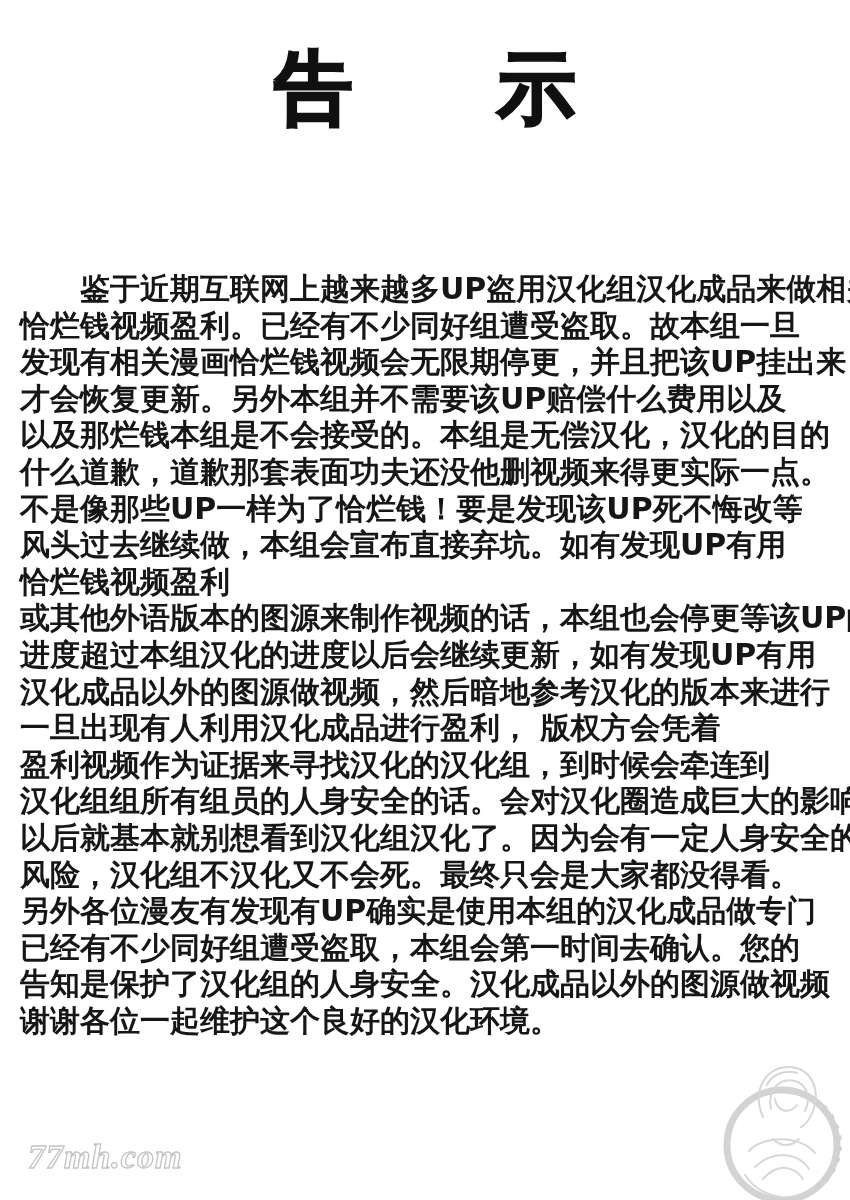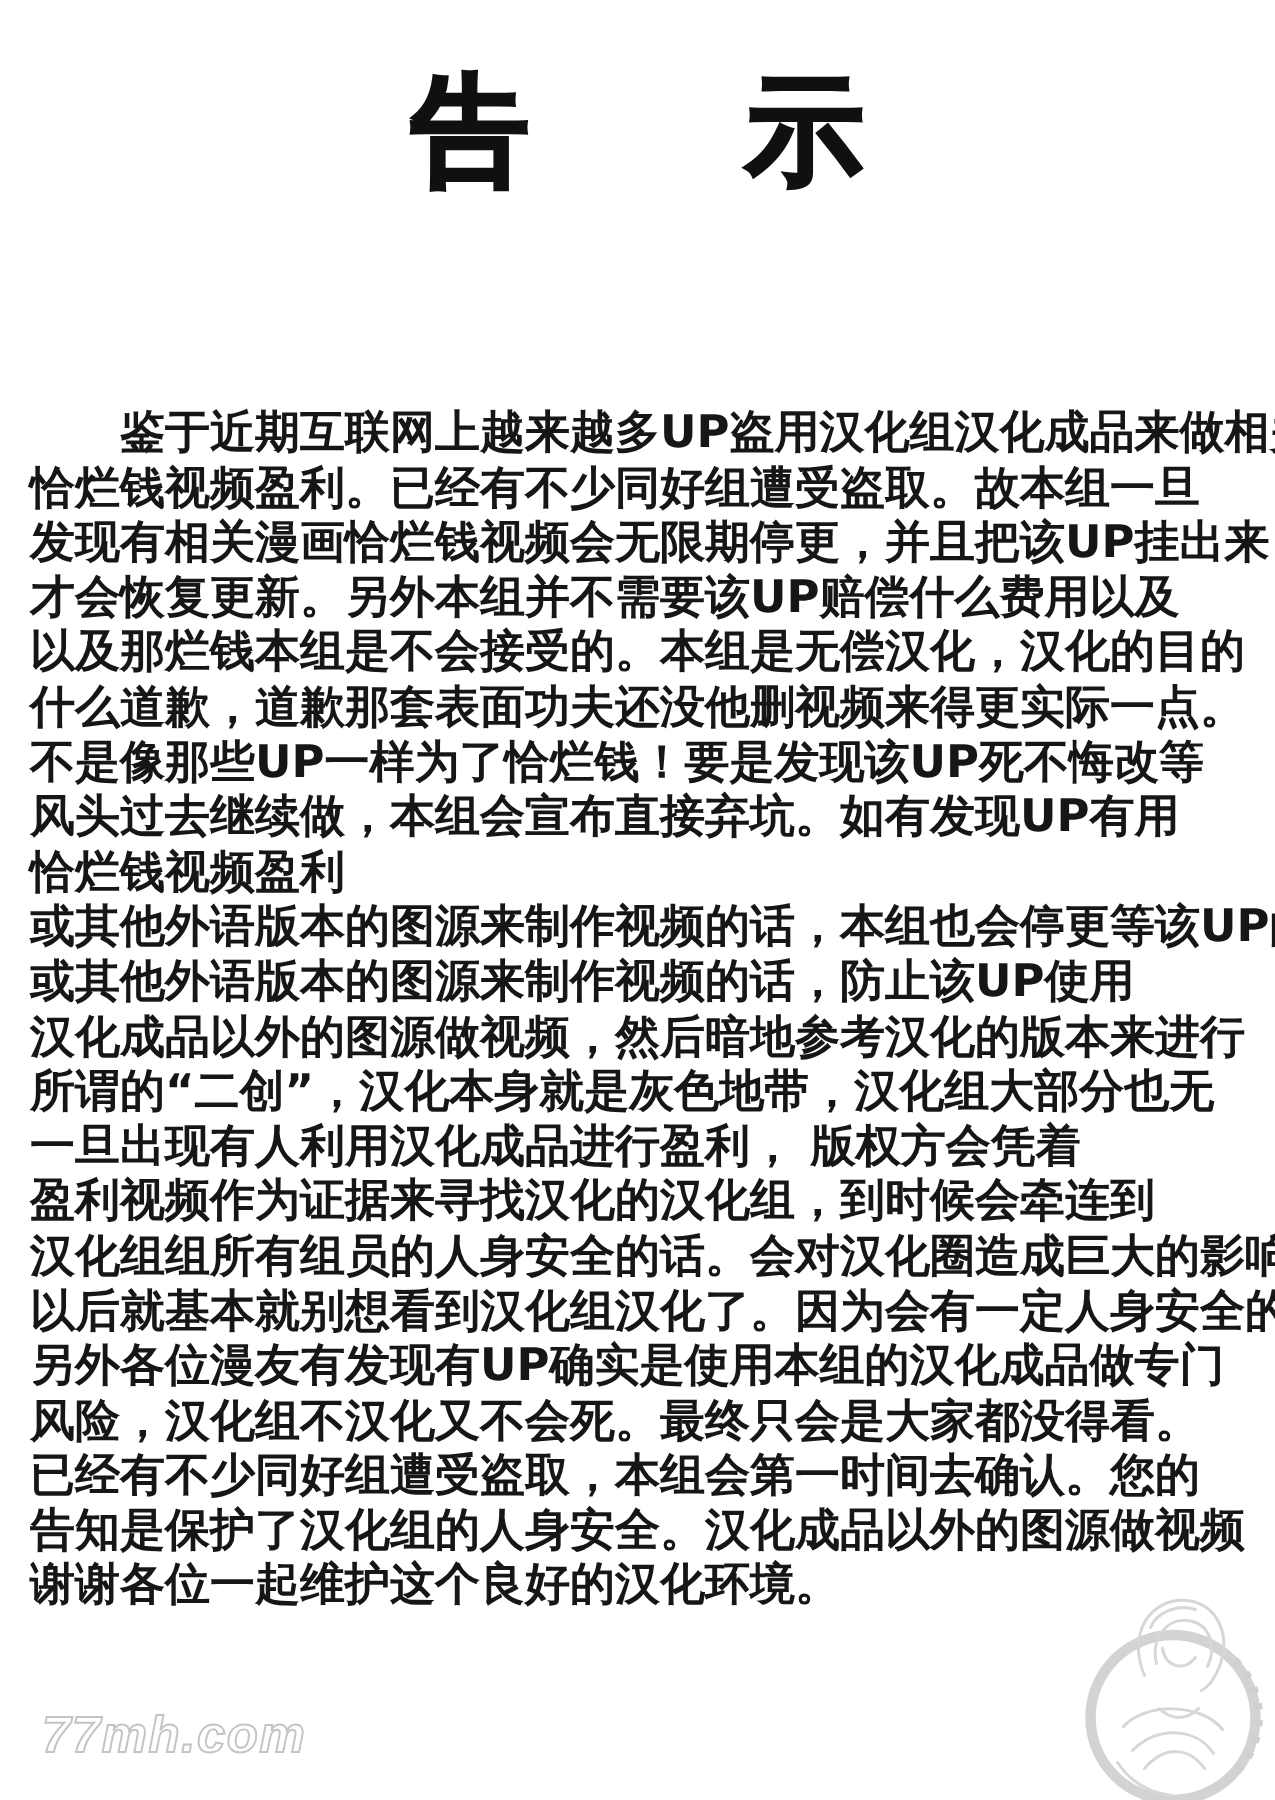--- a/index.html
+++ b/index.html
@@ -39,21 +39,21 @@
     z-index: 2;
   }
   .notice-body .line {
     white-space: pre;
   }
   .watermark {
     position: absolute;
     left: 28px;
     top: 1138px;
     z-index: 1;
-    font-family: Liberation Sans, sans-serif;
+    font-family: Liberation Serif, serif;
     font-style: italic;
     font-weight: 700;
     font-size: 34px;
     letter-spacing: 1px;
     color: #ffffff;
     -webkit-text-stroke: 1.3px #c4c4c4;
   }
   .seal {
     position: absolute;
     left: 705px;
@@ -76,29 +76,28 @@
       <div class="line">　　鉴于近期互联网上越来越多UP盗用汉化组汉化成品来做相关</div>
       <div class="line">恰烂钱视频盈利。已经有不少同好组遭受盗取。故本组一旦</div>
       <div class="line">发现有相关漫画恰烂钱视频会无限期停更，并且把该UP挂出来，</div>
       <div class="line">才会恢复更新。另外本组并不需要该UP赔偿什么费用以及</div>
       <div class="line">以及那烂钱本组是不会接受的。本组是无偿汉化，汉化的目的</div>
       <div class="line">什么道歉，道歉那套表面功夫还没他删视频来得更实际一点。</div>
       <div class="line">不是像那些UP一样为了恰烂钱！要是发现该UP死不悔改等</div>
       <div class="line">风头过去继续做，本组会宣布直接弃坑。如有发现UP有用</div>
       <div class="line">恰烂钱视频盈利</div>
       <div class="line">或其他外语版本的图源来制作视频的话，本组也会停更等该UP的</div>
-      <div class="line">或其他外语版本的图源来制作视频的话，防止该UP使用</div>
+      <div class="line">进度超过本组汉化的进度以后会继续更新，如有发现UP有用</div>
       <div class="line">汉化成品以外的图源做视频，然后暗地参考汉化的版本来进行</div>
-      <div class="line">所谓的“二创”，汉化本身就是灰色地带，汉化组大部分也无</div>
       <div class="line">一旦出现有人利用汉化成品进行盈利， 版权方会凭着</div>
       <div class="line">盈利视频作为证据来寻找汉化的汉化组，到时候会牵连到</div>
       <div class="line">汉化组组所有组员的人身安全的话。会对汉化圈造成巨大的影响，</div>
       <div class="line">以后就基本就别想看到汉化组汉化了。因为会有一定人身安全的</div>
+      <div class="line">风险，汉化组不汉化又不会死。最终只会是大家都没得看。</div>
       <div class="line">另外各位漫友有发现有UP确实是使用本组的汉化成品做专门</div>
-      <div class="line">风险，汉化组不汉化又不会死。最终只会是大家都没得看。</div>
       <div class="line">已经有不少同好组遭受盗取，本组会第一时间去确认。您的</div>
       <div class="line">告知是保护了汉化组的人身安全。汉化成品以外的图源做视频</div>
       <div class="line">谢谢各位一起维护这个良好的汉化环境。</div>
     </div>
 
   <div class="watermark">77mh.com</div>
 
   <svg class="seal" width="150" height="150" viewBox="0 0 150 150" fill="none">
 
     <circle cx="77" cy="90" r="55" stroke="#cfcfcf" stroke-width="7" fill="none"></circle>

